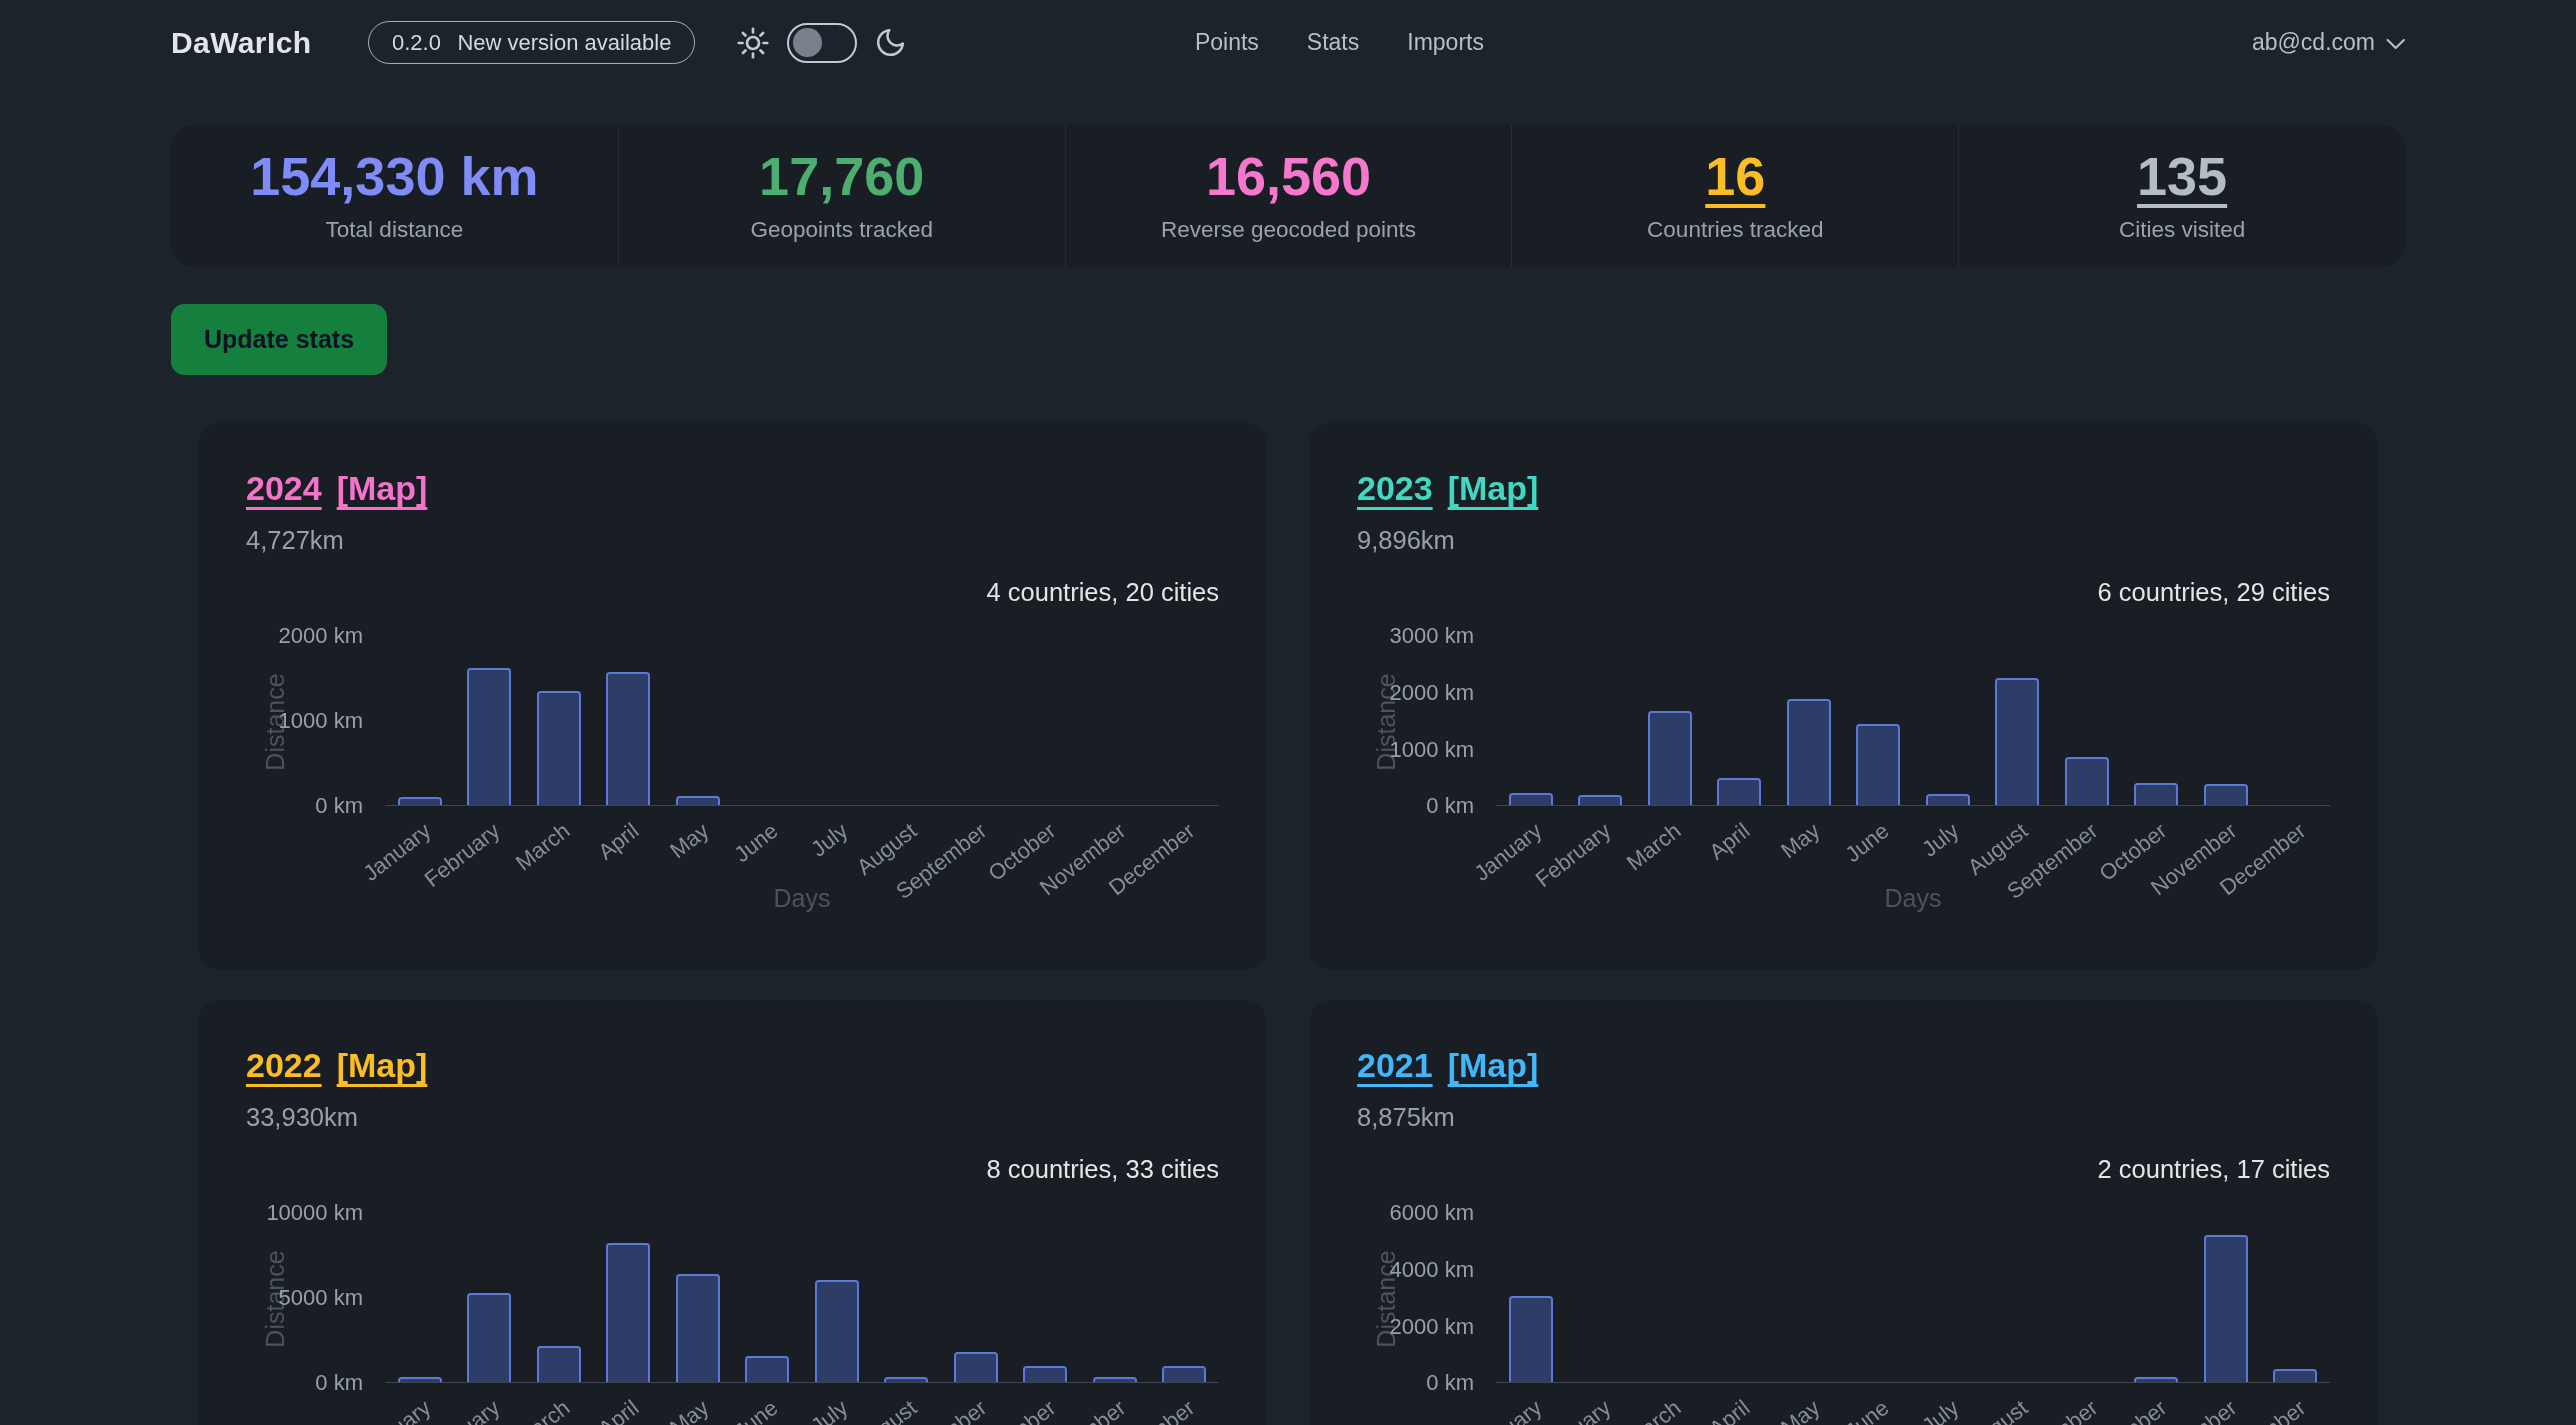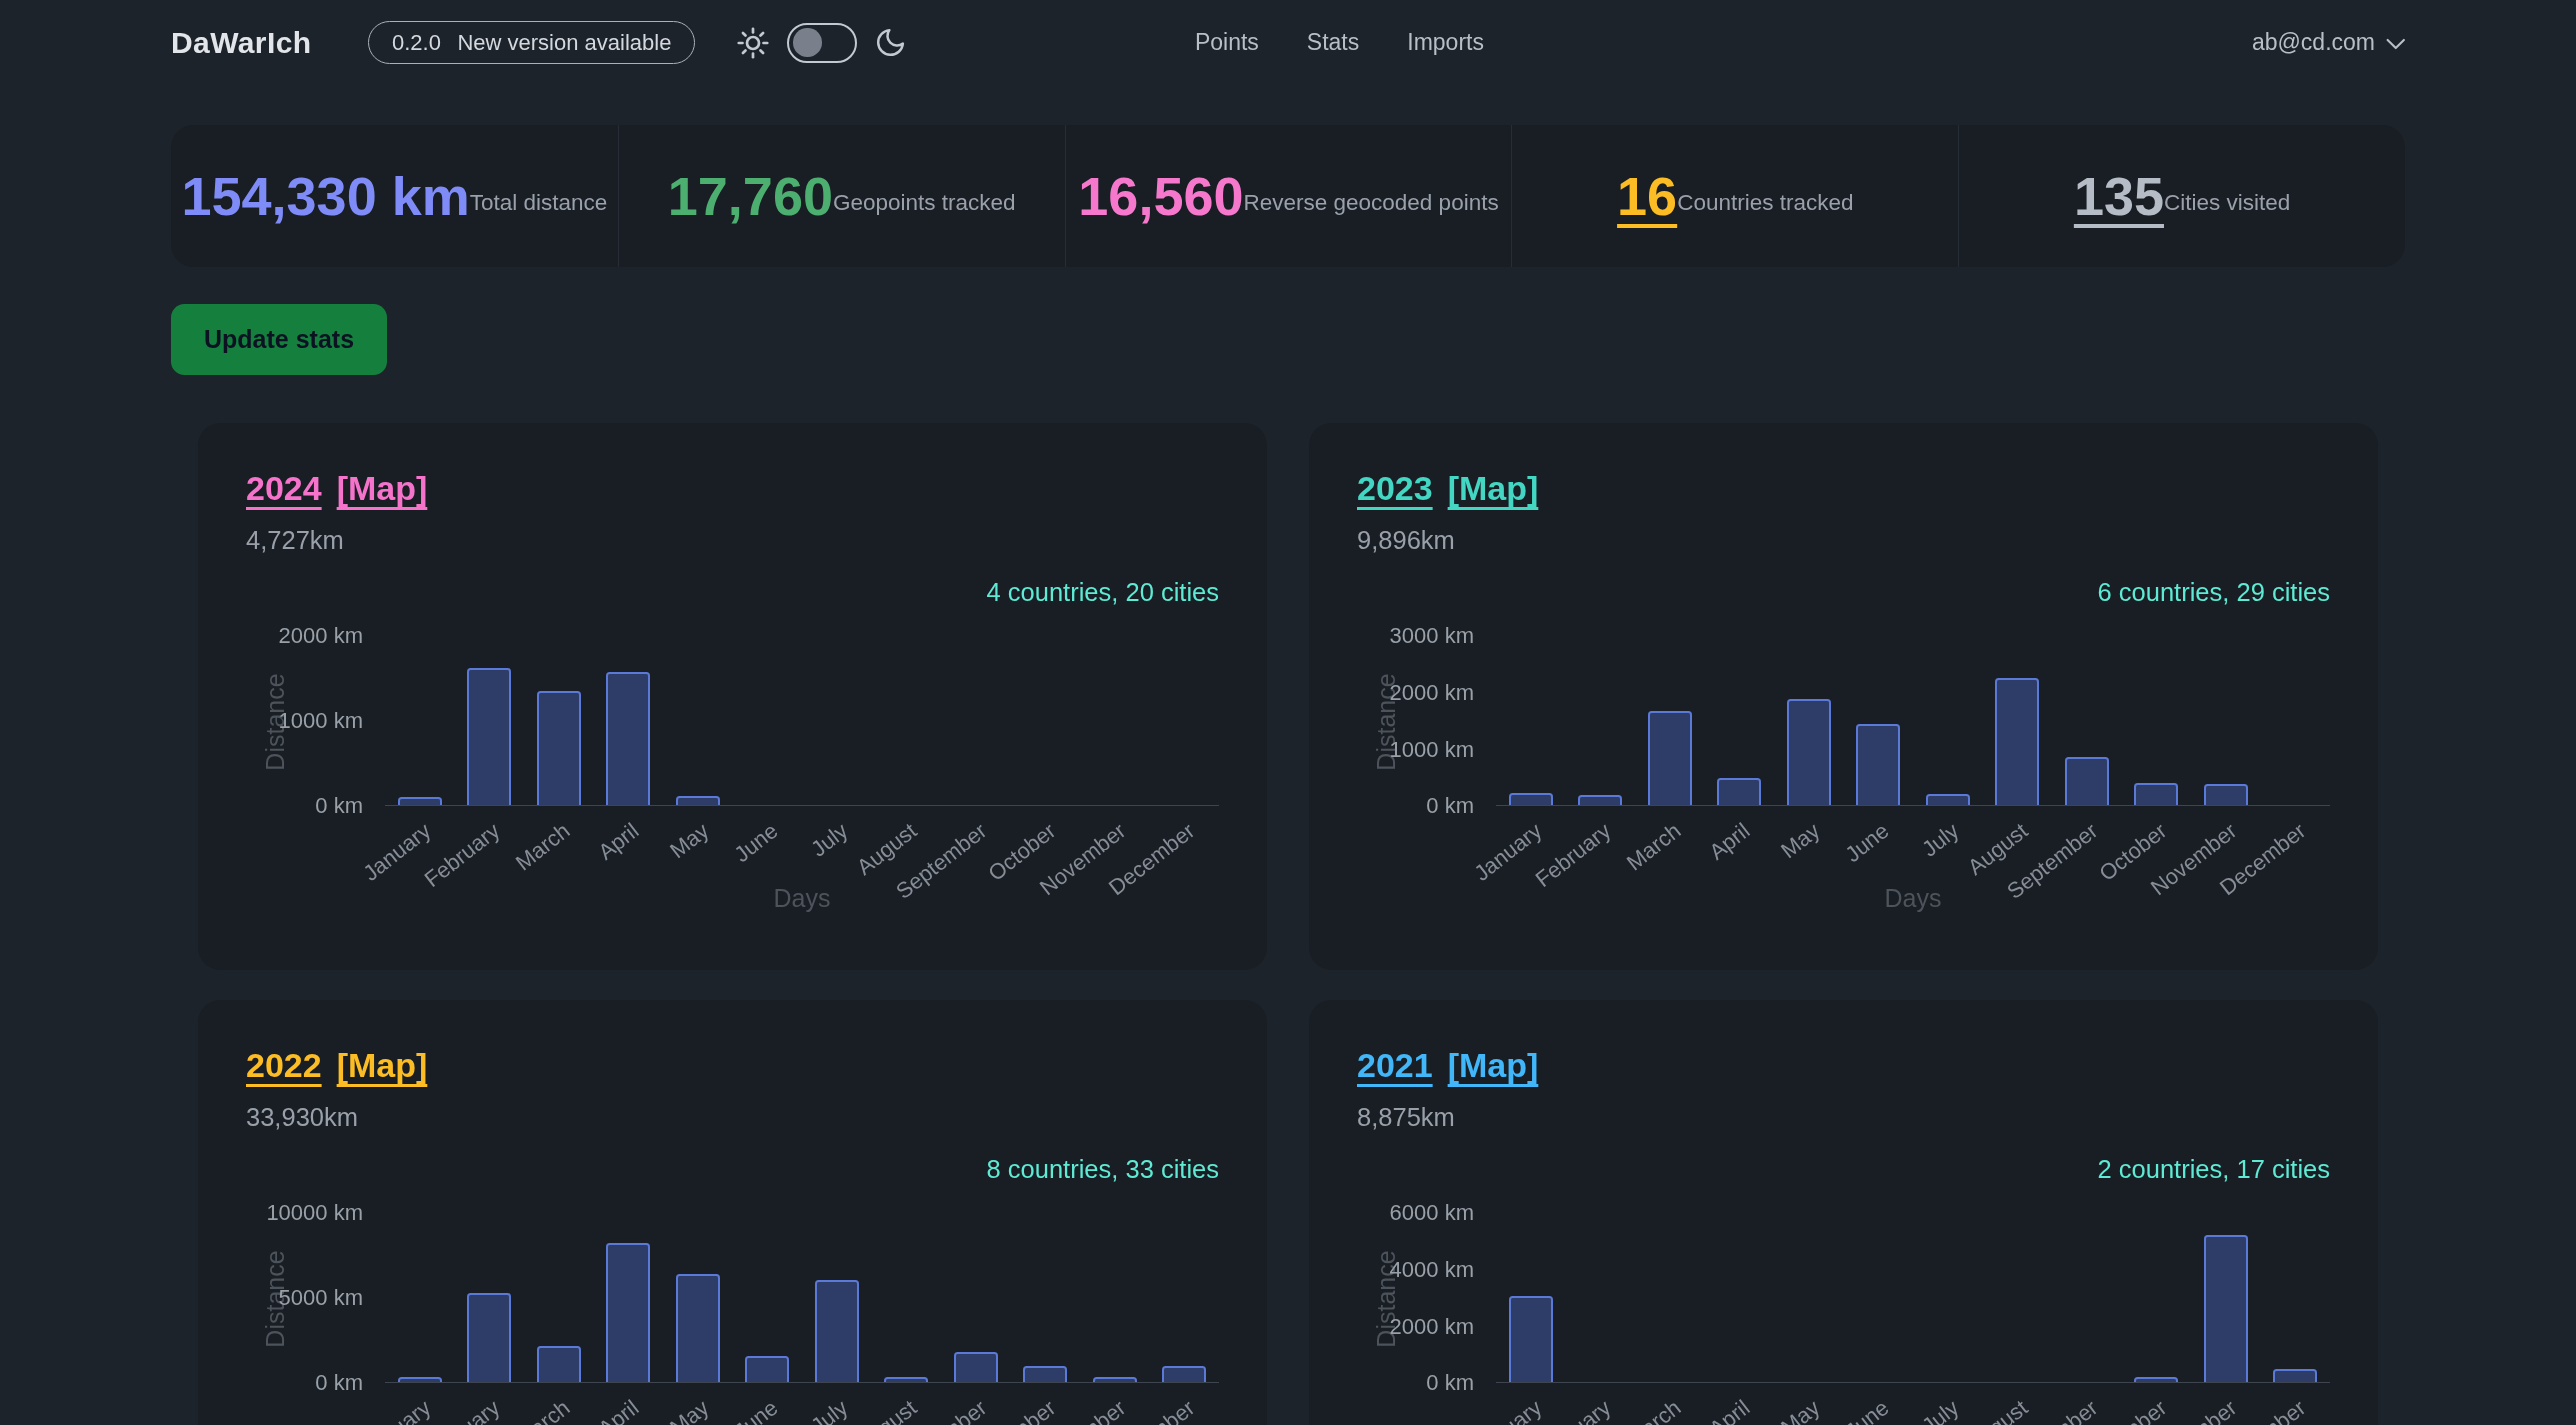--- a/index.html
+++ b/index.html
@@ -19,38 +19,38 @@
   .toggle{width:70px;height:40px;border:2.2px solid #c3c9d1;border-radius:21px;position:relative;cursor:pointer;}
   .knob{position:absolute;left:3.7px;top:3.7px;width:28.5px;height:28.5px;border-radius:50%;background:#79808b;}
   .nav{margin-left:288px;display:flex;gap:48px;font-size:23px;color:#b9bfc7;}
   .nav a{color:#b9bfc7;text-decoration:none;cursor:pointer;}
   .spacer{flex:1;}
   .user{display:flex;align-items:center;gap:10.5px;font-size:23px;color:#b9bfc7;cursor:pointer;}
 
   
   .stats{margin-top:40px;height:142px;background:#191e24;border-radius:22.5px;
          display:grid;grid-template-columns:repeat(5,1fr);}
-  .stat{display:flex;align-items:center;justify-content:center;border-left:1.5px solid #272d36;}
+  .stat{display:flex;flex-direction:column;align-items:center;justify-content:center;border-left:1.5px solid #272d36;}
   .stat:first-child{border-left:none;}
   .stat-value{font-size:54px;font-weight:800;line-height:1;}
   .stat-value.u{text-decoration:underline;text-underline-offset:9px;text-decoration-thickness:3.7px;}
   .stat-title{margin-top:13.5px;font-size:22.5px;color:#9aa1ab;text-align:center;}
 
   
   .btn-update{margin-top:37px;display:inline-block;background:#15803d;color:#0d1222;
               font-size:25px;font-weight:700;padding:21px 33px;border-radius:13.5px;border:none;cursor:pointer;}
 
   
   .cards{margin:48px 27px 0;display:grid;grid-template-columns:1fr 1fr;gap:30px 42px;}
   .card{background:#191e24;border-radius:22.5px;padding:46px 48px;height:547px;overflow:hidden;position:relative;}
   .card-title{font-size:34px;font-weight:700;line-height:1.15;}
   .card-title a{text-decoration:underline;text-underline-offset:6.7px;text-decoration-thickness:3px;cursor:pointer;}
   .card-title a.map{margin-left:15px;}
   .card-distance{margin-top:18px;font-size:25.5px;color:#99a0a9;}
-  .card-summary{margin-top:22.5px;font-size:25.5px;color:#5eead4;text-align:right;}
+  .card-summary{margin-top:22.5px;font-size:25.5px;color:#e5e5e5;text-align:right;}
 
   
   .chart{position:relative;margin-top:30px;height:285px;}
   .plot{position:absolute;left:139px;right:0;top:0;height:169px;
         border-bottom:1.5px solid #3f454e;display:flex;align-items:flex-end;}
   .slot{flex:1;height:100%;display:flex;align-items:flex-end;justify-content:center;}
   .bar{width:64%;background:#2e3d68;border:2.2px solid #5b7ad8;border-bottom:none;border-radius:3.7px 3.7px 0 0;}
   .ytick{position:absolute;left:0;width:117px;text-align:right;font-size:22px;color:#99a0a8;line-height:22.5px;}
   .ytitle{position:absolute;left:28.5px;top:85px;transform:translate(-50%,-50%) rotate(-90deg);
           font-size:25px;color:#4d535b;white-space:nowrap;}

